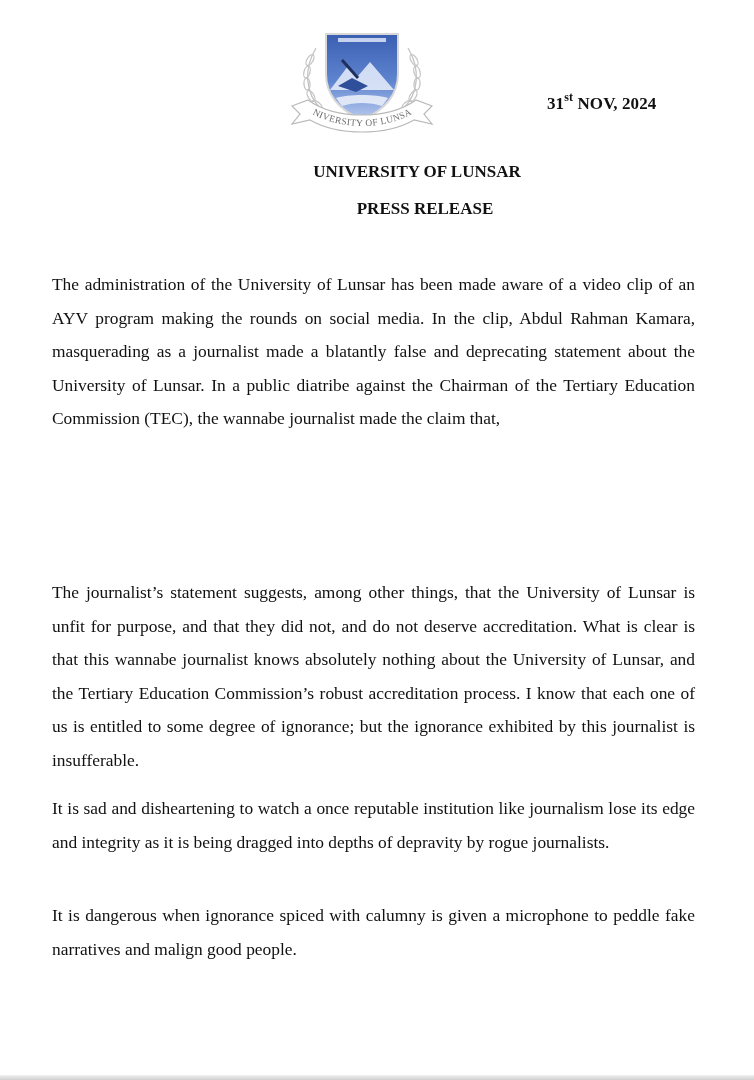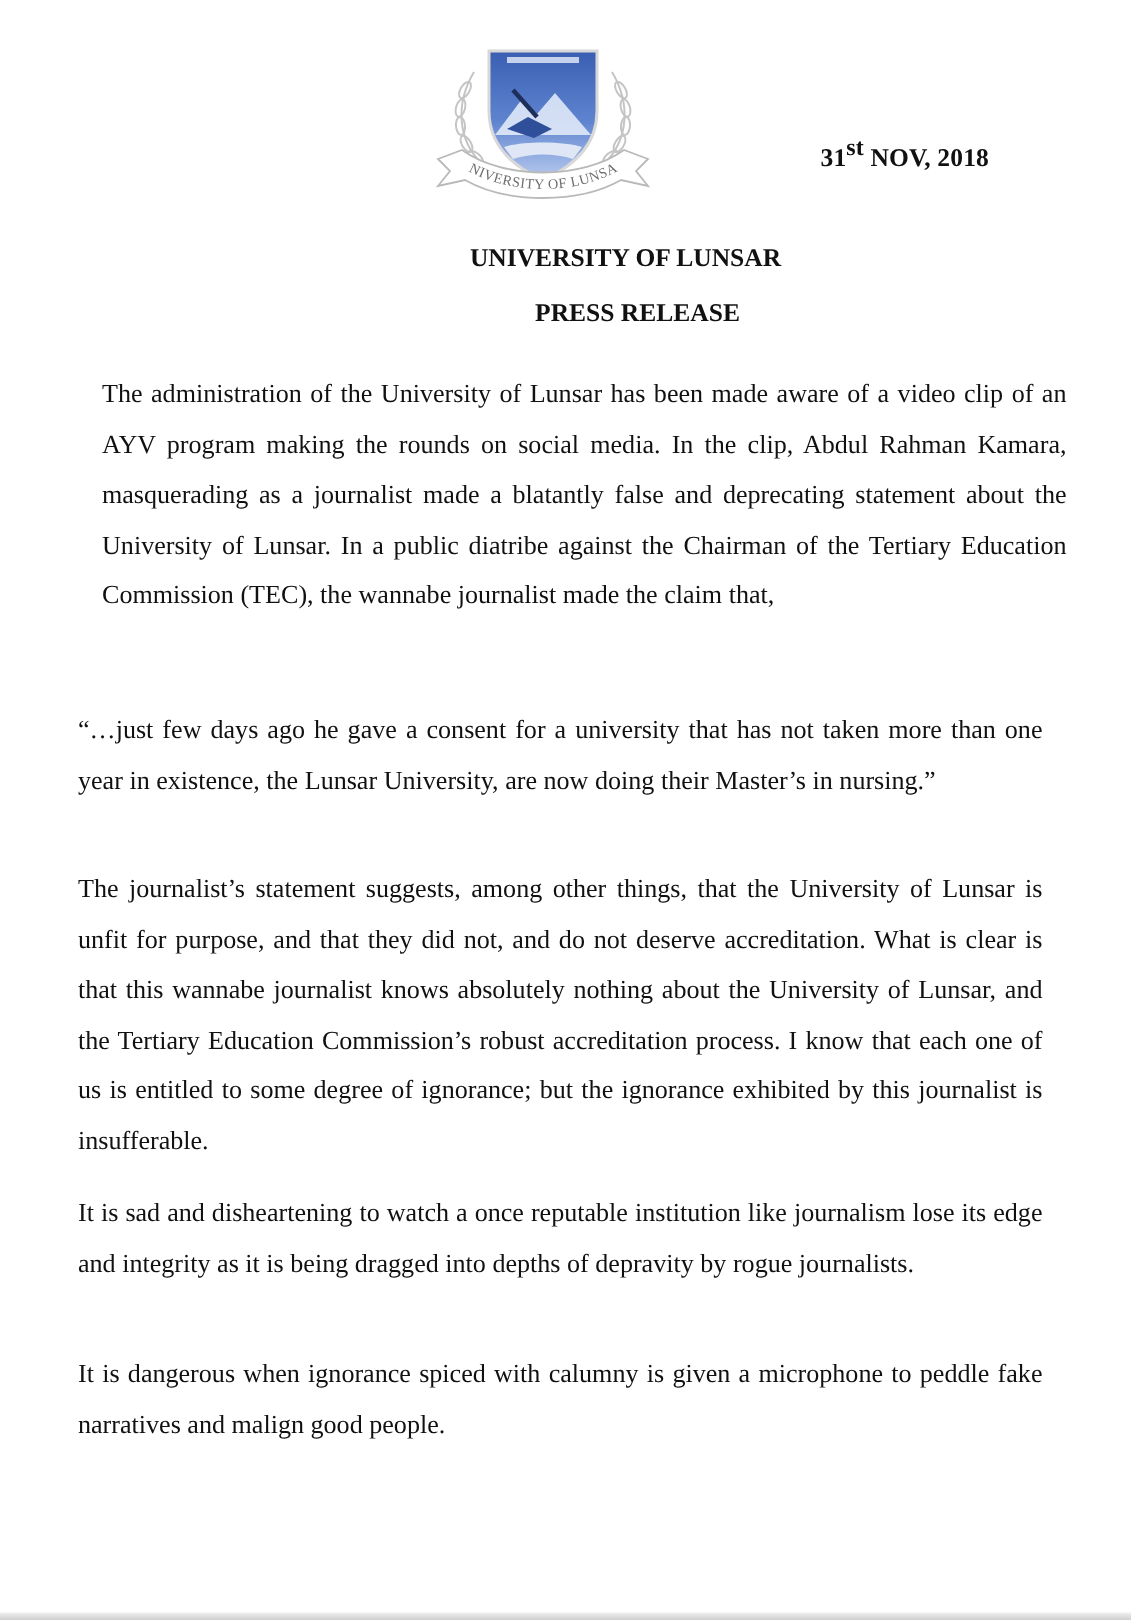--- a/index.html
+++ b/index.html
@@ -38,21 +38,21 @@
     }
     .date {
       position: absolute;
       left: 547px;
       top: 91px;
       font-size: 17px;
       font-weight: bold;
       letter-spacing: 0.1px;
     }
     .date sup {
-      font-size: 16px;
+      font-size: 12px;
       position: relative;
       top: -1px;
     }
     .title {
       position: absolute;
       left: 0;
       width: 754px;
       text-align: center;
       font-weight: bold;
       font-size: 17px;
@@ -60,21 +60,21 @@
     .title.t1 { top: 162px; left: 40px; }
     .title.t2 { top: 199px; left: 48px; }
     .body-text {
       position: absolute;
       left: 52px;
       width: 643px;
       font-size: 17.4px;
       line-height: 33.5px;
       text-align: justify;
     }
-    .p1 { top: 246px; margin-left: 16px; }
+    .p1 { top: 268px; }
     .p2 { top: 470px; }
     .p3 { top: 576px; }
     .p4 { top: 792px; }
     .p5 { top: 899px; }
     p { margin: 0; }
   </style>
 </head>
 <body>
 
 <div class="page">
@@ -109,25 +109,24 @@
       <path d="M56 32 L72 50" stroke="#1e2f5c" stroke-width="3"></path>
       <path d="M50 70 C62 66, 90 66, 102 70 L96 78 C84 74, 68 74, 56 78 Z" fill="#dfe7f7"></path>
       <path d="M6 78 L22 72 C50 92, 102 92, 130 72 L146 78 L138 86 L146 96 L128 92 C100 108, 52 108, 24 92 L6 96 L14 86 Z" fill="#ffffff" stroke="#b9b9b9" stroke-width="1.2"></path>
       <path id="arcpath" d="M26 86 C56 102, 96 102, 126 86" fill="none"></path>
       <text font-family="Liberation Serif, serif" font-size="9.5" fill="#6f6f6f" letter-spacing="0.3">
         <textPath href="#arcpath" startOffset="50%" text-anchor="middle">UNIVERSITY OF LUNSAR</textPath>
       </text>
     </svg>
   </div>
 
-  <div class="date"><span>31</span><sup>st</sup><span> NOV, 2018</span></div>
+  <div class="date"><span>31</span><sup>st</sup><span> NOV, 2024</span></div>
 
   <div class="title t1">UNIVERSITY OF LUNSAR</div>
   <div class="title t2">PRESS RELEASE</div>
 
   <p class="body-text p1">The administration of the University of Lunsar has been made aware of a video clip of an AYV program making the rounds on social media. In the clip, Abdul Rahman Kamara, masquerading as a journalist made a blatantly false and deprecating statement about the University of Lunsar. In a public diatribe against the Chairman of the Tertiary Education Commission (TEC), the wannabe journalist made the claim that,</p>
-  <p class="body-text p2">“…just few days ago he gave a consent for a university that has not taken more than one year in existence, the Lunsar University, are now doing their Master’s in nursing.”</p>
   <p class="body-text p3">The journalist’s statement suggests, among other things, that the University of Lunsar is unfit for purpose, and that they did not, and do not deserve accreditation. What is clear is that this wannabe journalist knows absolutely nothing about the University of Lunsar, and the Tertiary Education Commission’s robust accreditation process. I know that each one of us is entitled to some degree of ignorance; but the ignorance exhibited by this journalist is insufferable.</p>
   <p class="body-text p5">It is dangerous when ignorance spiced with calumny is given a microphone to peddle fake narratives and malign good people.</p>
   <p class="body-text p4">It is sad and disheartening to watch a once reputable institution like journalism lose its edge and integrity as it is being dragged into depths of depravity by rogue journalists.</p>
 </div>
 
 <div class="bottom-edge"></div>
 
 </body></html>

